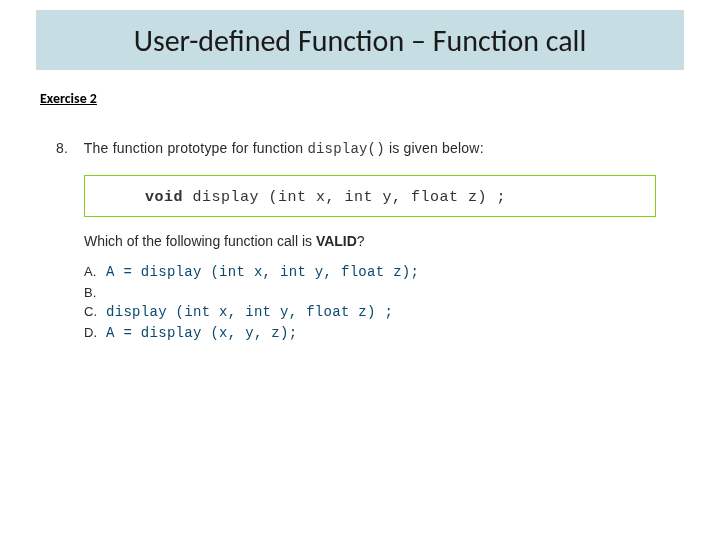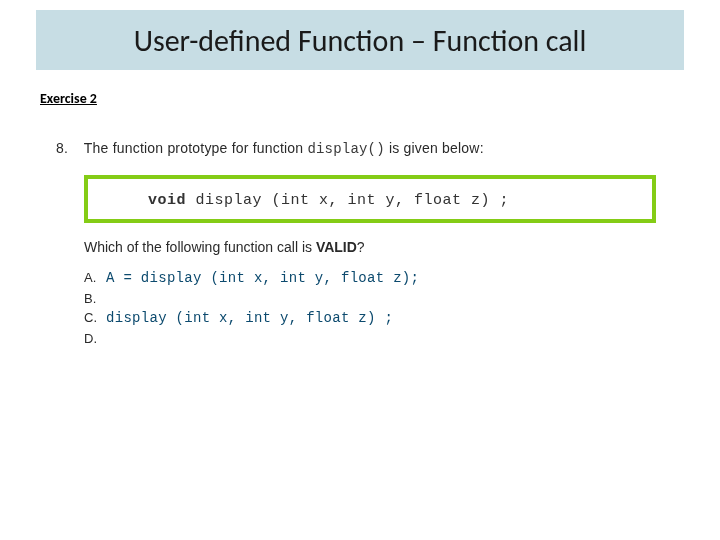--- a/index.html
+++ b/index.html
@@ -52,21 +52,21 @@
     display: inline-block;
     width: 24px;
   }
   .mono {
     font-family: "Courier New", monospace;
     font-size: 14px;
     color: #3a3a3a;
   }
   .proto-box {
     margin: 18px 20px 0 28px;
-    border: 4px solid #84cc16;
+    border: 1px solid #84cc16;
     padding: 10px 0 10px 60px;
   }
   .proto-text {
     font-family: "Courier New", monospace;
     font-size: 15px;
     color: #333;
     letter-spacing: 0.5px;
   }
   .proto-text .kw { font-weight: 700; }
   .which-line {
@@ -132,15 +132,16 @@
     </div>
     <div class="opt-row">
       <span class="opt-letter">B.</span>
     </div>
     <div class="opt-row">
       <span class="opt-letter">C.</span>
       <span class="opt-code">display (int x, int y, float z) ;</span>
     </div>
     <div class="opt-row">
       <span class="opt-letter">D.</span>
+      <span class="opt-code">A = display (x, y, z);</span>
     </div>
   </div>
 </div>
 
 </body></html>

